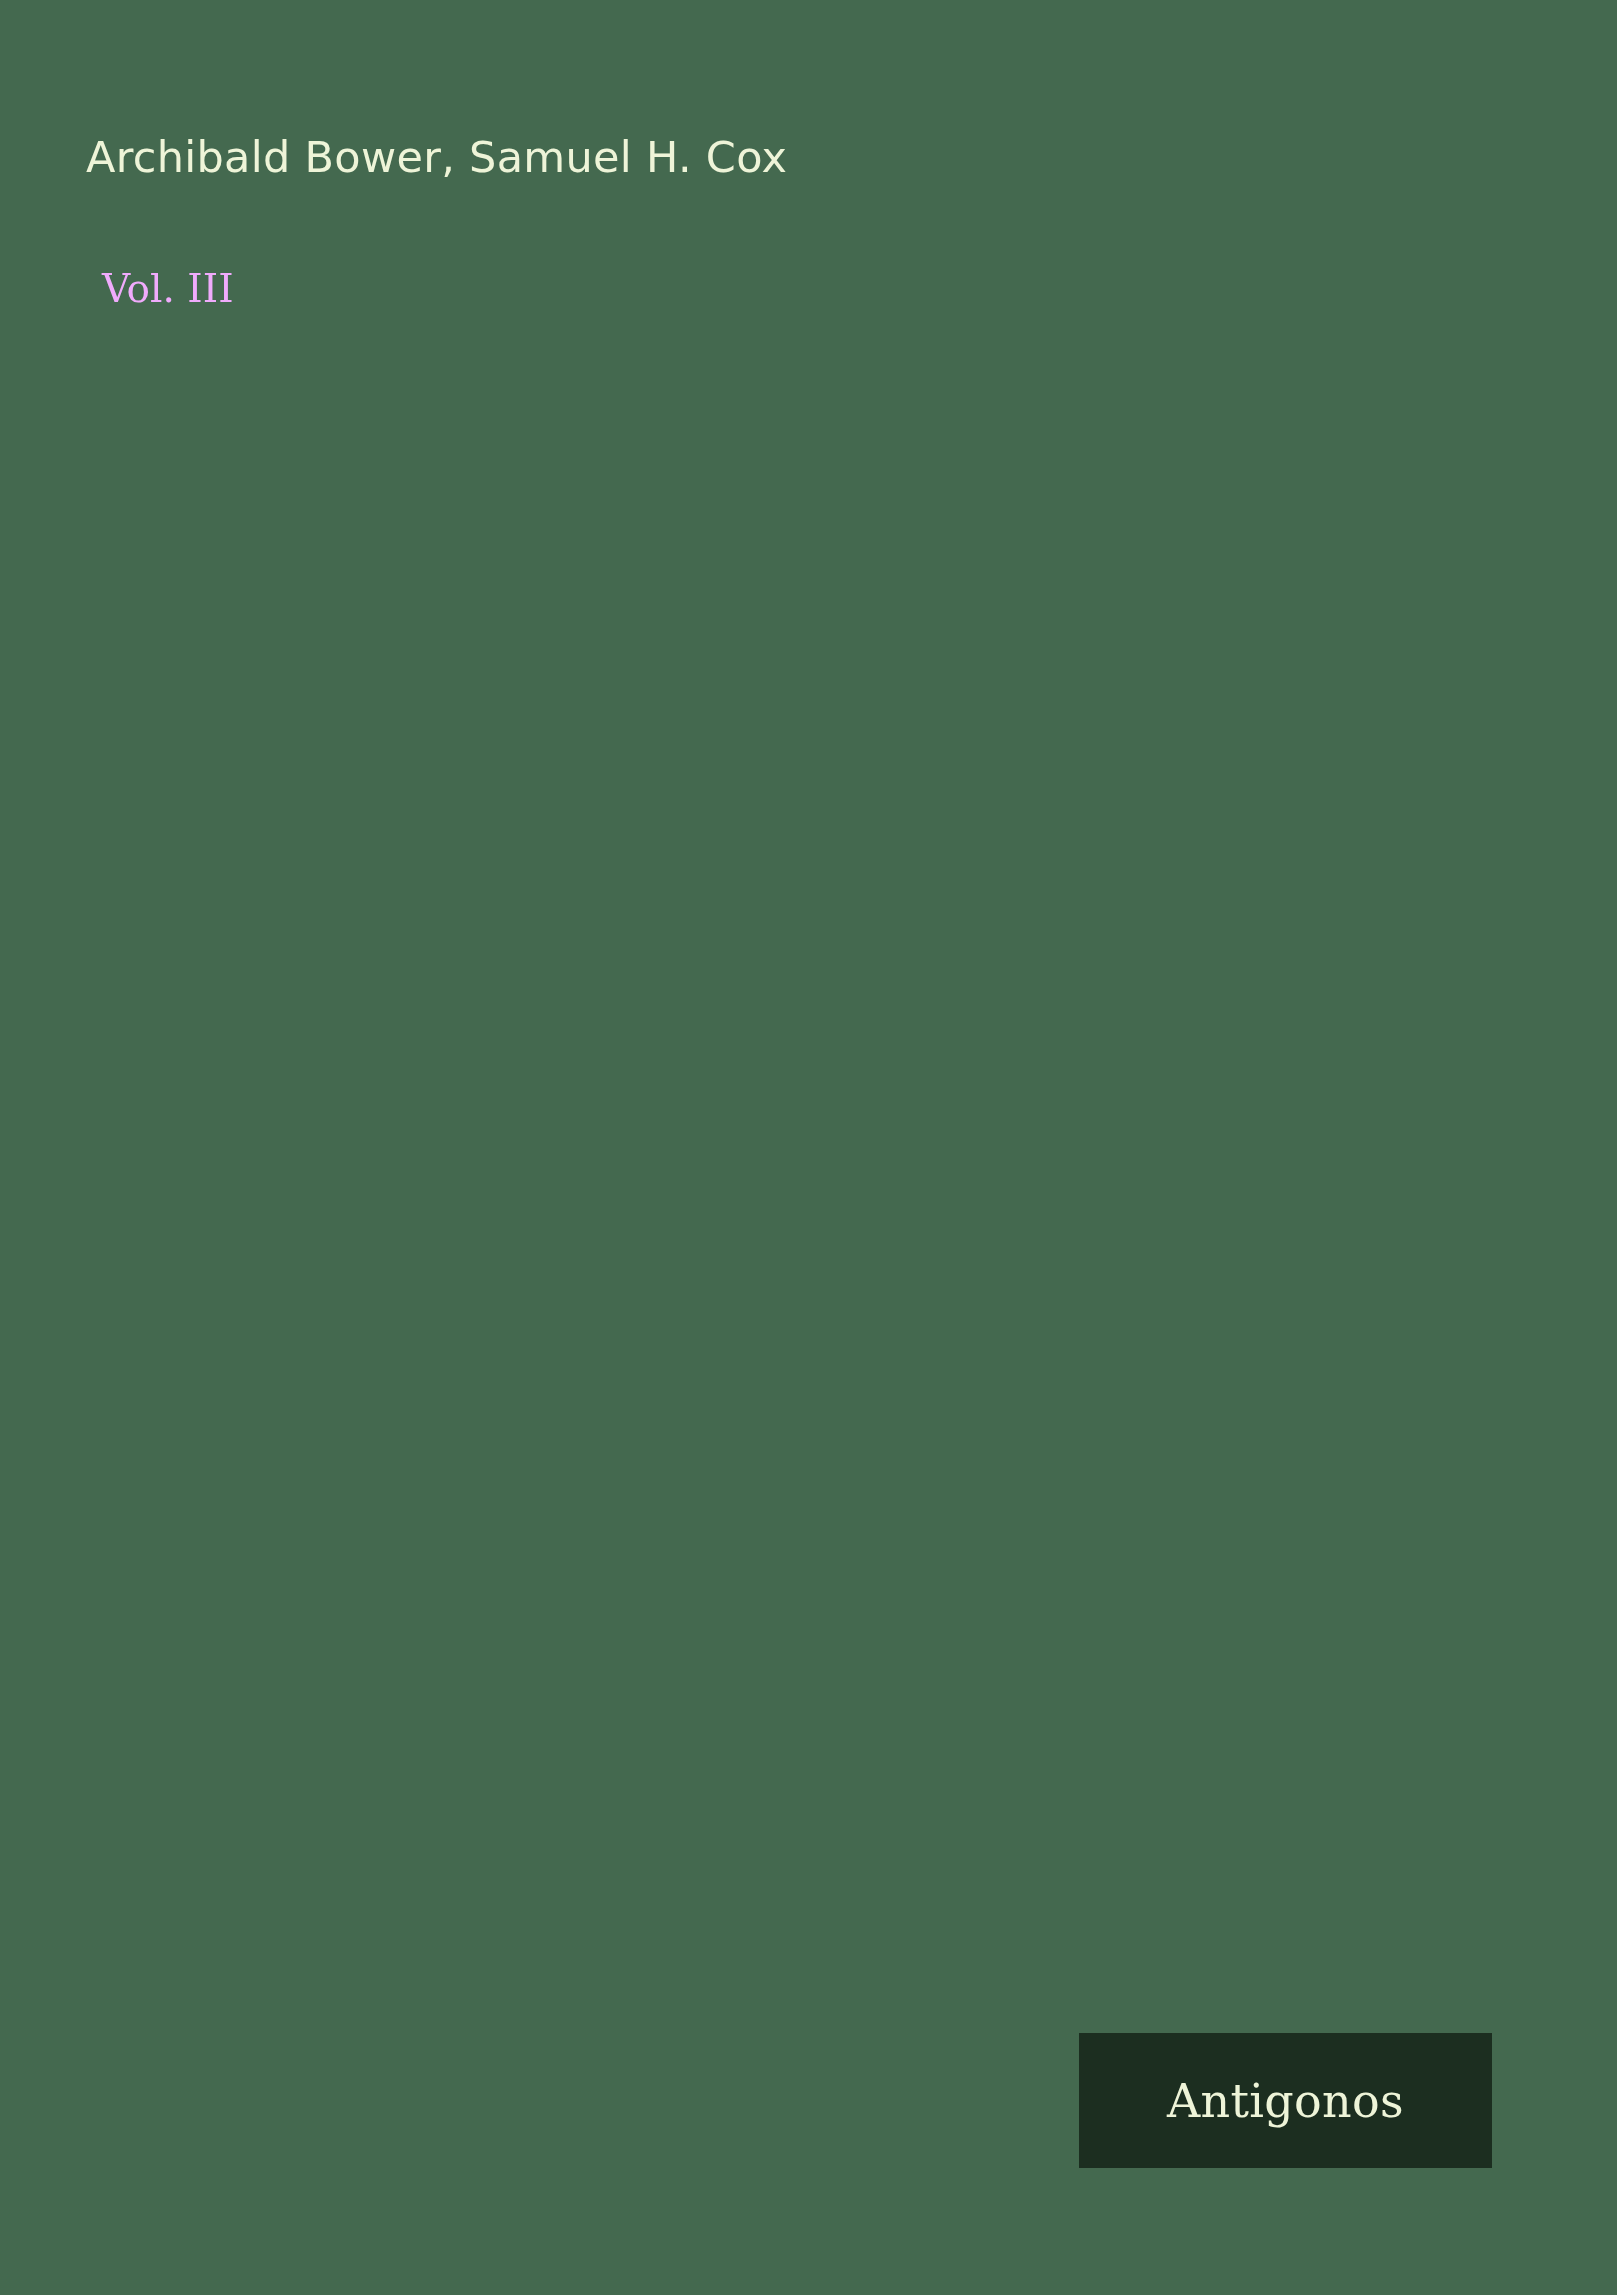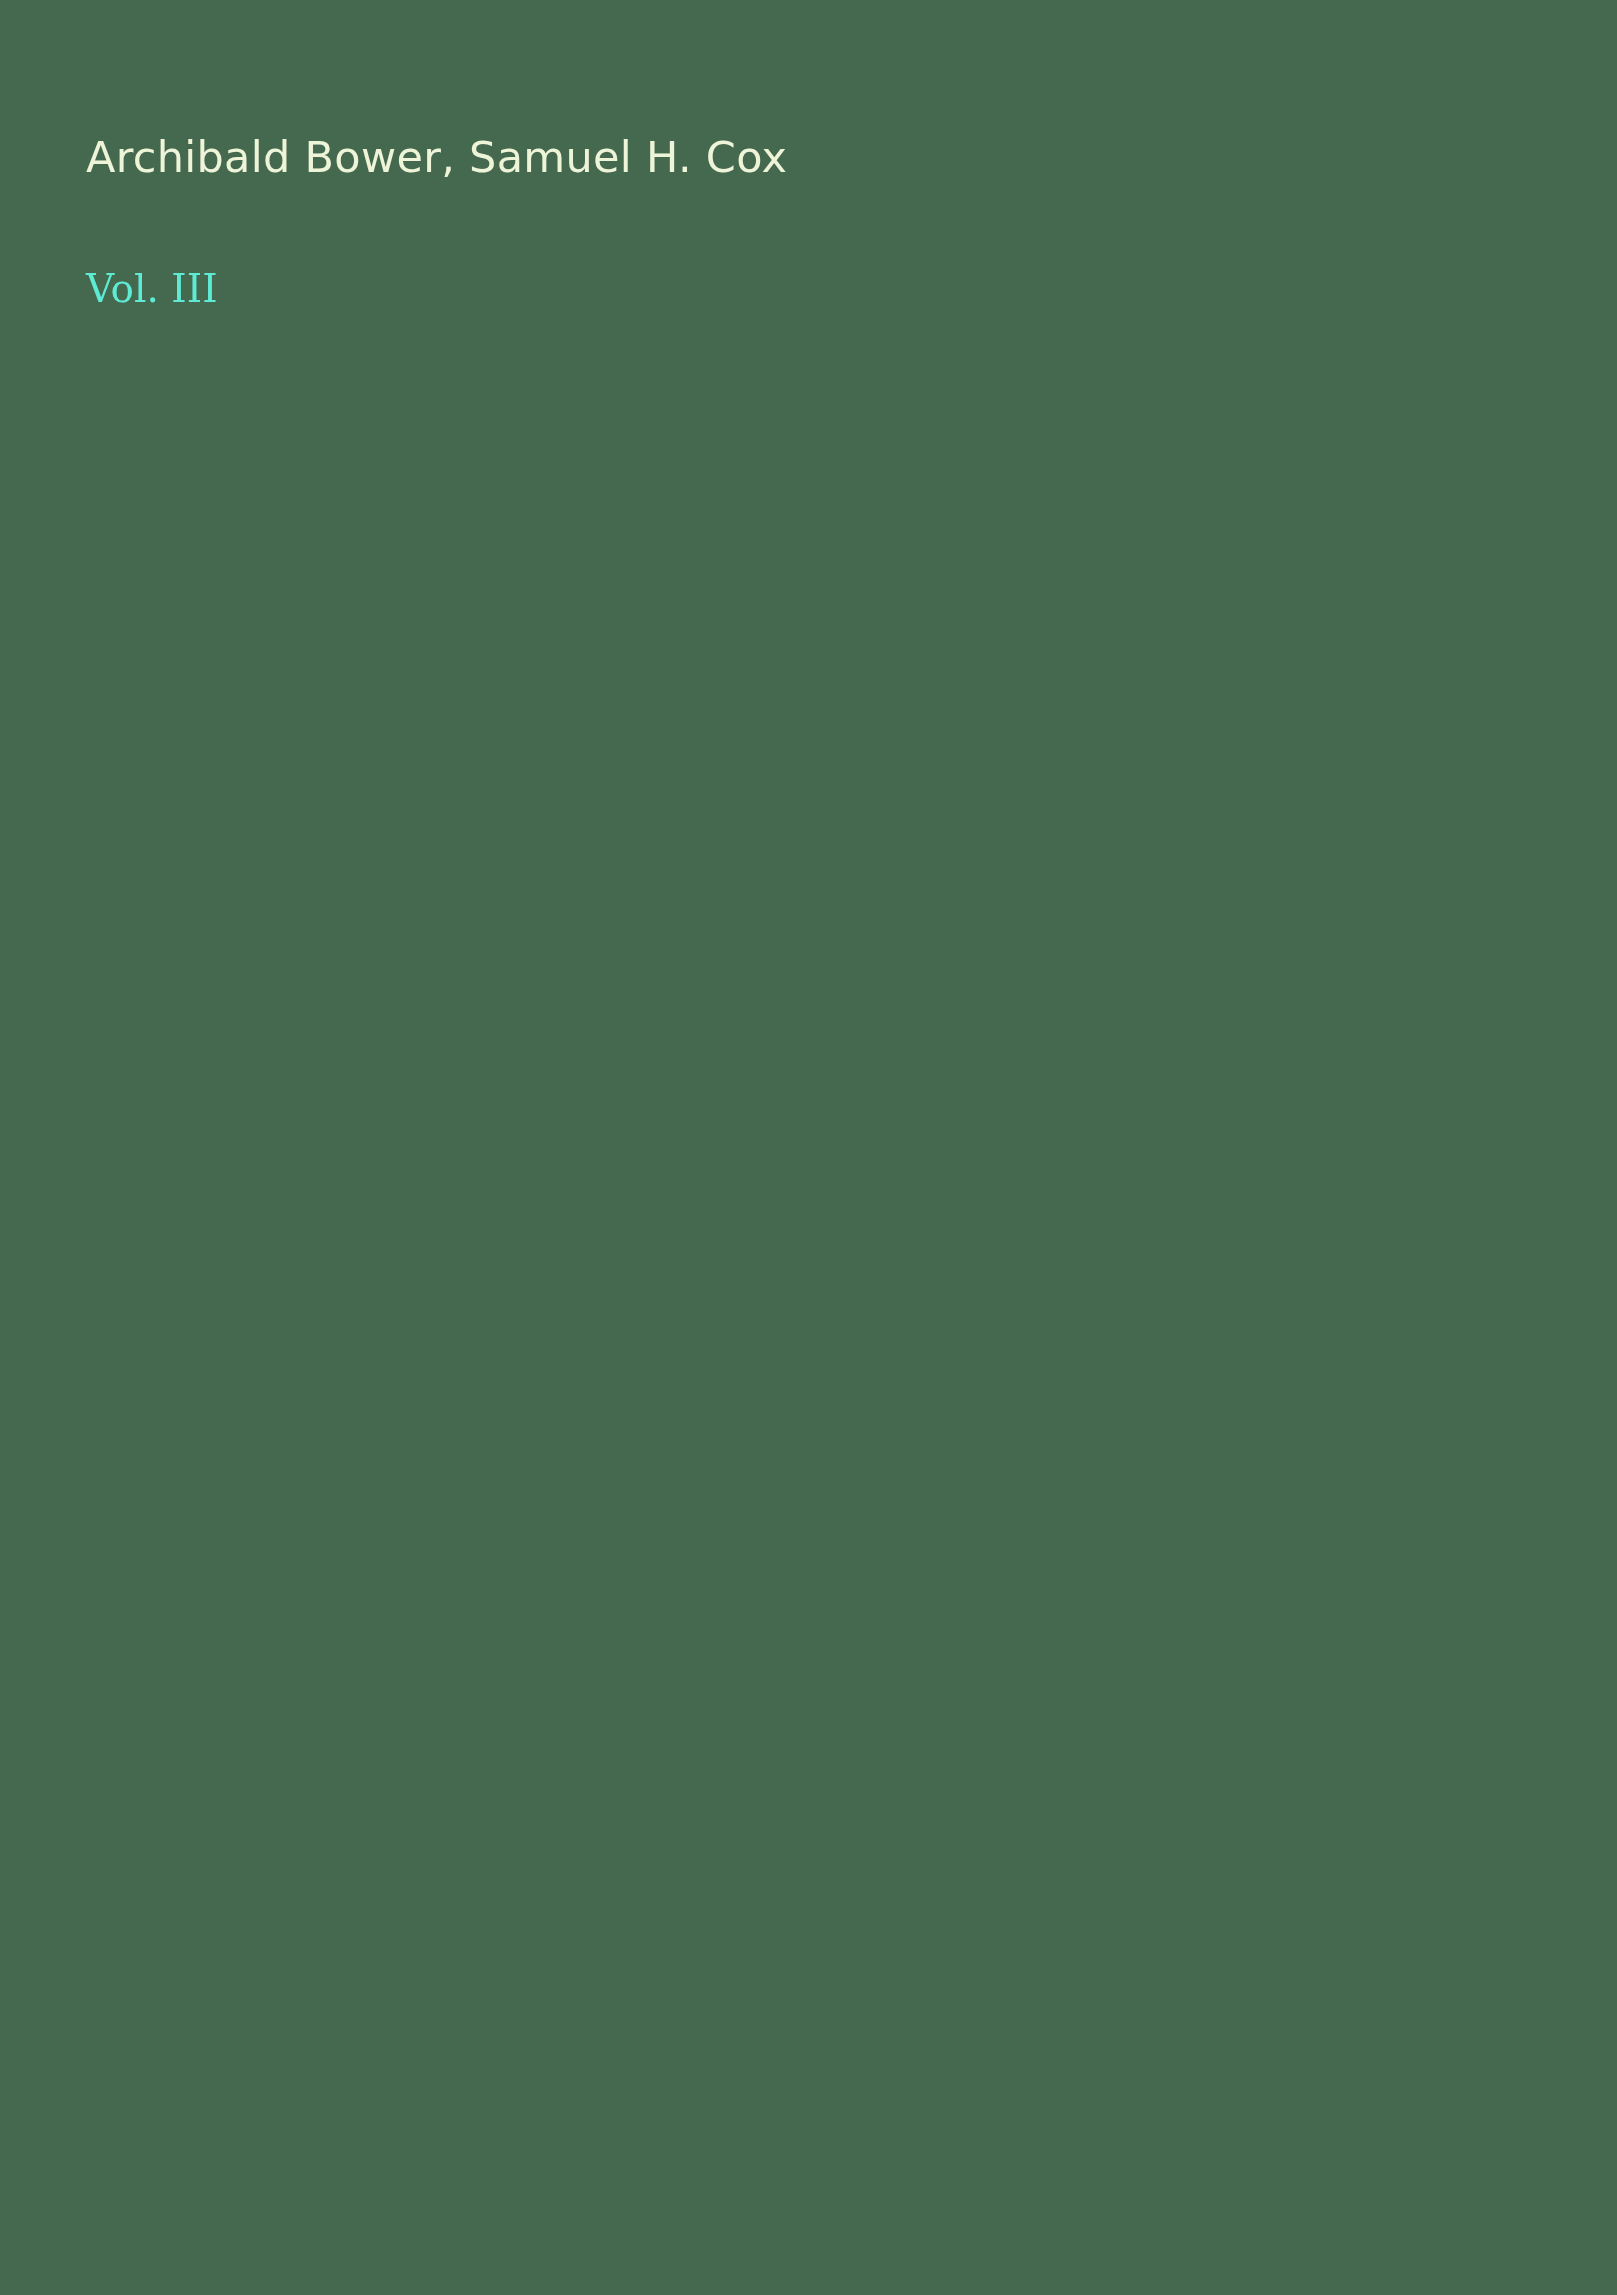--- a/index.html
+++ b/index.html
@@ -33,25 +33,25 @@
   .title {
     color: #eef4d8;
     font-size: 59px;
     font-weight: 400;
     line-height: 1.32;
     margin: 0 0 73px 0;
     max-width: 1348px;
     font-family: "DejaVu Sans", sans-serif;
   }
   .subtitle {
-    color: #5eead4;
+    color: #f0abfc;
     font-size: 39px;
     font-weight: 400;
     line-height: 1.3;
-    margin: 0;
+    margin: 16px;
     font-family: "DejaVu Serif", serif;
   }
   .publisher-box {
     position: absolute;
     left: 1079px;
     top: 2033px;
     width: 413px;
     height: 135px;
     background: #1c2e20;
     display: flex;
@@ -69,15 +69,18 @@
 </head>
 <body>
 
 <div class="cover">
 
   <div class="author">Archibald Bower, Samuel H. Cox</div>
 
 
   <div class="subtitle">Vol. III</div>
 
+  <div class="publisher-box">
+    <span class="publisher-name">Antigonos</span>
+  </div>
 
 </div>
 
 
 </body></html>

